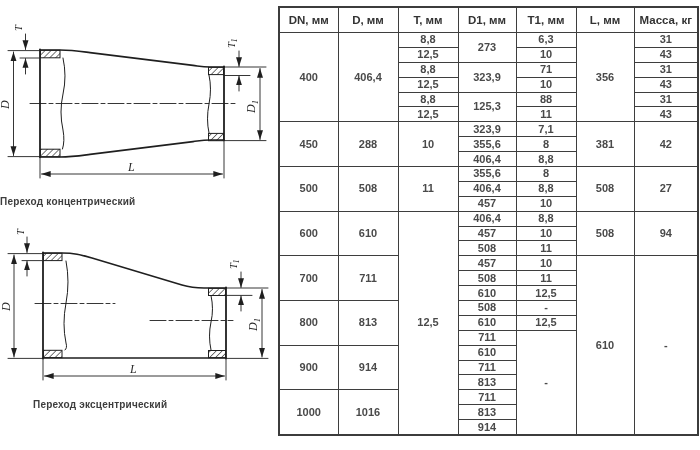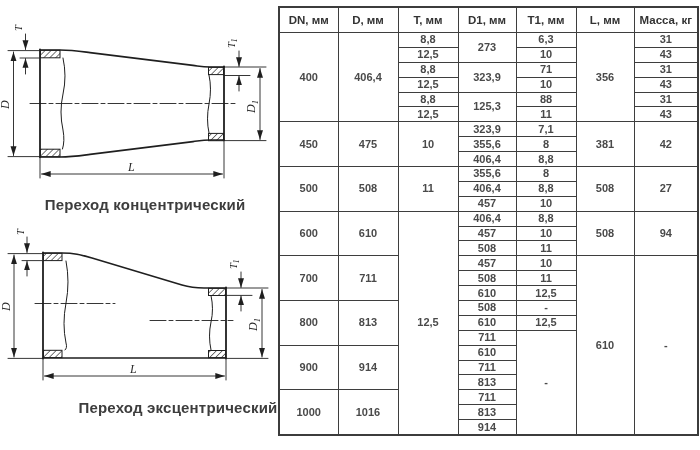--- a/index.html
+++ b/index.html
@@ -5,22 +5,22 @@
   html,body{margin:0;padding:0;}
   body{
     width:700px;height:450px;background:#ffffff;overflow:hidden;position:relative;
     font-family:"Liberation Sans",sans-serif;
   }
   .drawing-panel{position:absolute;left:0;top:0;width:290px;height:450px;}
   .drawing-svg{position:absolute;left:0;}
   #svg-concentric{top:0;}
   #svg-eccentric{top:222px;}
   .caption{
-    position:absolute;left:0;width:290px;text-align:center;
-    font-weight:bold;font-size:15px;color:#3d3d3d;letter-spacing:.2px;
+    position:absolute;left:0;width:290px;
+    font-weight:bold;font-size:10px;color:#3d3d3d;letter-spacing:.2px;
   }
   #caption-concentric{top:196px;}
   #caption-eccentric{top:399px;padding-left:33px;}
 
   .spec-table{
     position:absolute;left:278px;top:6px;width:419px;
     border-collapse:collapse;table-layout:fixed;
     border:2px solid #3c3c3c;
   }
   .spec-table th,.spec-table td{
@@ -225,21 +225,21 @@
         <td>88</td>
         <td>31</td>
       </tr>
       <tr>
         <td>12,5</td>
         <td>11</td>
         <td>43</td>
       </tr>
       <tr>
         <td rowspan="3">450</td>
-        <td rowspan="3">475</td>
+        <td rowspan="3">288</td>
         <td rowspan="3">10</td>
         <td>323,9</td>
         <td>7,1</td>
         <td rowspan="3">381</td>
         <td rowspan="3">42</td>
       </tr>
       <tr>
         <td>355,6</td>
         <td>8</td>
       </tr>

